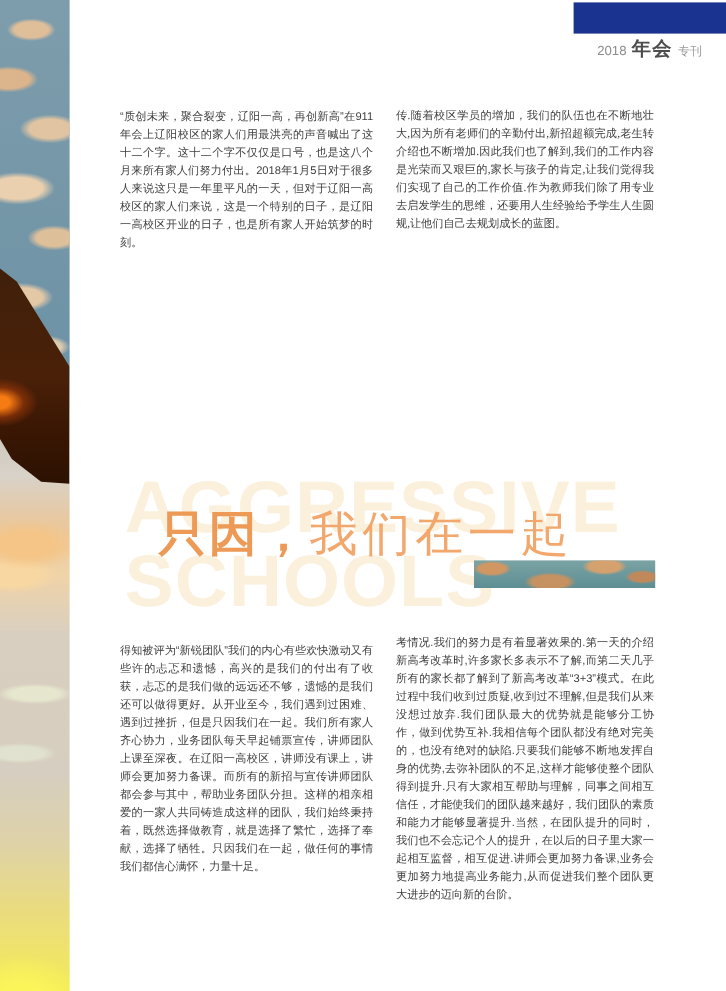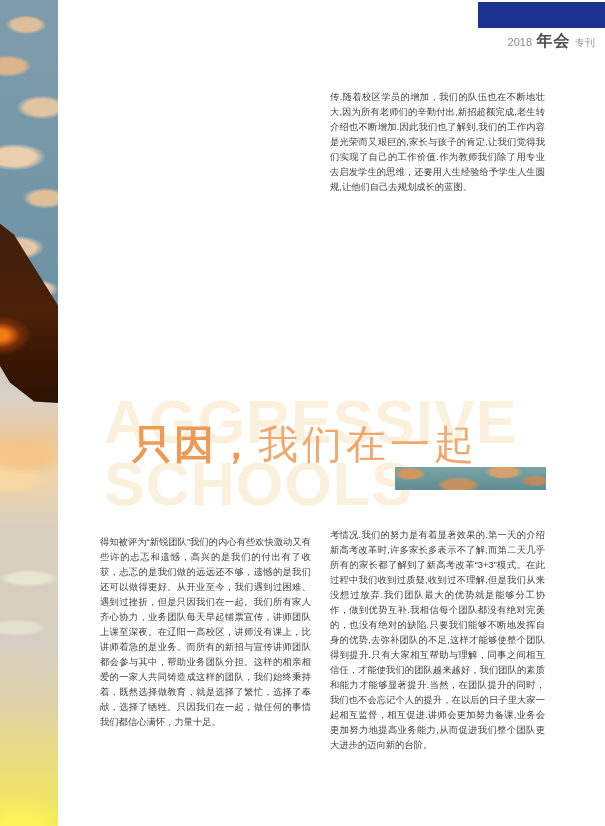--- a/index.html
+++ b/index.html
@@ -34,33 +34,33 @@
   #mountain {
     position:absolute; left:0; top:0; width:58px; height:826px;
     clip-path:polygon(0 27.1%, 24% 28.4%, 100% 37%, 100% 48.8%, 59% 48.6%, 17% 46.3%, 0 44.3%);
     background:
       radial-gradient(44px 28px at 0% 40.6%, rgba(255,128,20,.95) 0 18%, rgba(170,60,10,.55) 45%, transparent 72%),
       linear-gradient(180deg, #40200b 27%, #4a2008 38%, #381603 44%, #2c1102 49%);
   }
 
   
   #header-bar { position:absolute; left:478px; top:2px; width:127px; height:26px; }
-  #header-line { position:absolute; top:31px; right:10px; white-space:nowrap; }
+  #header-line { position:absolute; top:31px; right:20px; white-space:nowrap; }
   #header-line .yr   { font-size:11px; color:#8c8c8c; }
   #header-line .ttl  { font-size:16px; font-weight:bold; color:#4d4d4d; letter-spacing:1px; }
   #header-line .sub  { font-size:10px; color:#9a9a9a; }
 
   
   .textcol {
     position:absolute; font-size:9.3px; line-height:15px; color:#3e3e3e;
     text-align:justify; text-justify:inter-character;
   }
   .textcol p { margin:0 0 10px 0; }
   #col1-top { left:100px; top:90px;  width:211px; }
-  #col2-top { left:330px; top:90px;  width:215px; }
+  #col2-top { left:330px; top:90px;  width:215px;font-family:Liberation Serif, serif; }
   #col1-bot { left:100px; top:535px; width:211px; }
   #col2-bot { left:330px; top:528px; width:215px; }
 
   
   #watermark {
     position:absolute; left:104px; top:391px; width:501px; height:132px;
     overflow:hidden; font-weight:bold; font-size:61px; line-height:62px;
     letter-spacing:1px; color:#fbf0dc; white-space:nowrap; user-select:none;
   }
   #headline { position:absolute; left:132px; top:417px; white-space:nowrap; }
@@ -88,35 +88,36 @@
   </div>
 
   <div id="header-bar" style="background: rgb(27, 51, 144);"></div>
   <div id="header-line">
     <span class="yr">2018</span>
     <span class="ttl">年会</span>
     <span class="sub">专刊</span>
   </div>
 
   <div id="col1-top" class="textcol">
+    <p>“质创未来，聚合裂变，辽阳一高，再创新高”在911年会上辽阳校区的家人们用最洪亮的声音喊出了这十二个字。这十二个字不仅仅是口号，也是这八个月来所有家人们努力付出。2018年1月5日对于很多人来说这只是一年里平凡的一天，但对于辽阳一高校区的家人们来说，这是一个特别的日子，是辽阳一高校区开业的日子，也是所有家人开始筑梦的时刻。</p>
   </div>
   <div id="col2-top" class="textcol">
     <p>传.随着校区学员的增加，我们的队伍也在不断地壮大,因为所有老师们的辛勤付出,新招超额完成,老生转介绍也不断增加.因此我们也了解到,我们的工作内容是光荣而又艰巨的,家长与孩子的肯定,让我们觉得我们实现了自己的工作价值.作为教师我们除了用专业去启发学生的思维，还要用人生经验给予学生人生圆规,让他们自己去规划成长的蓝图。</p>
   </div>
 
   <div id="watermark">
     <div>AGGRESSIVE</div>
     <div>SCHOOLS</div>
   </div>
   <div id="headline">
     <span class="em">只因，</span><span class="rest">我们在一起</span>
   </div>
 
   <div id="clouds-photo"></div>
 
   <div id="col1-bot" class="textcol">
-    <p>得知被评为“新锐团队”我们的内心有些欢快激动又有些许的忐忑和遗憾，高兴的是我们的付出有了收获，忐忑的是我们做的远远还不够，遗憾的是我们还可以做得更好。从开业至今，我们遇到过困难、遇到过挫折，但是只因我们在一起。我们所有家人齐心协力，业务团队每天早起铺票宣传，讲师团队上课至深夜。在辽阳一高校区，讲师没有课上，比讲师着急的是业务。而所有的新招与宣传讲师团队都会参与其中，帮助业务团队分担。这样的相亲相爱的一家人共同铸造成这样的团队，我们始终秉持着，既然选择做教育，就是选择了繁忙，选择了奉献，选择了牺牲。只因我们在一起，做任何的事情我们都信心满怀，力量十足。</p>
+    <p>得知被评为“新锐团队”我们的内心有些欢快激动又有些许的忐忑和遗憾，高兴的是我们的付出有了收获，忐忑的是我们做的远远还不够，遗憾的是我们还可以做得更好。从开业至今，我们遇到过困难、遇到过挫折，但是只因我们在一起。我们所有家人齐心协力，业务团队每天早起铺票宣传，讲师团队上课至深夜。在辽阳一高校区，讲师没有课上，讲师会更加努力备课。而所有的新招与宣传讲师团队都会参与其中，帮助业务团队分担。这样的相亲相爱的一家人共同铸造成这样的团队，我们始终秉持着，既然选择做教育，就是选择了繁忙，选择了奉献，选择了牺牲。只因我们在一起，做任何的事情我们都信心满怀，力量十足。</p>
   </div>
   <div id="col2-bot" class="textcol">
     <p>考情况.我们的努力是有着显著效果的.第一天的介绍新高考改革时,许多家长多表示不了解,而第二天几乎所有的家长都了解到了新高考改革“3+3”模式。在此过程中我们收到过质疑,收到过不理解,但是我们从来没想过放弃.我们团队最大的优势就是能够分工协作，做到优势互补.我相信每个团队都没有绝对完美的，也没有绝对的缺陷.只要我们能够不断地发挥自身的优势,去弥补团队的不足,这样才能够使整个团队得到提升.只有大家相互帮助与理解，同事之间相互信任，才能使我们的团队越来越好，我们团队的素质和能力才能够显著提升.当然，在团队提升的同时，我们也不会忘记个人的提升，在以后的日子里大家一起相互监督，相互促进.讲师会更加努力备课,业务会更加努力地提高业务能力,从而促进我们整个团队更大进步的迈向新的台阶。</p>
   </div>
 
 </div>
 
 </body></html>

